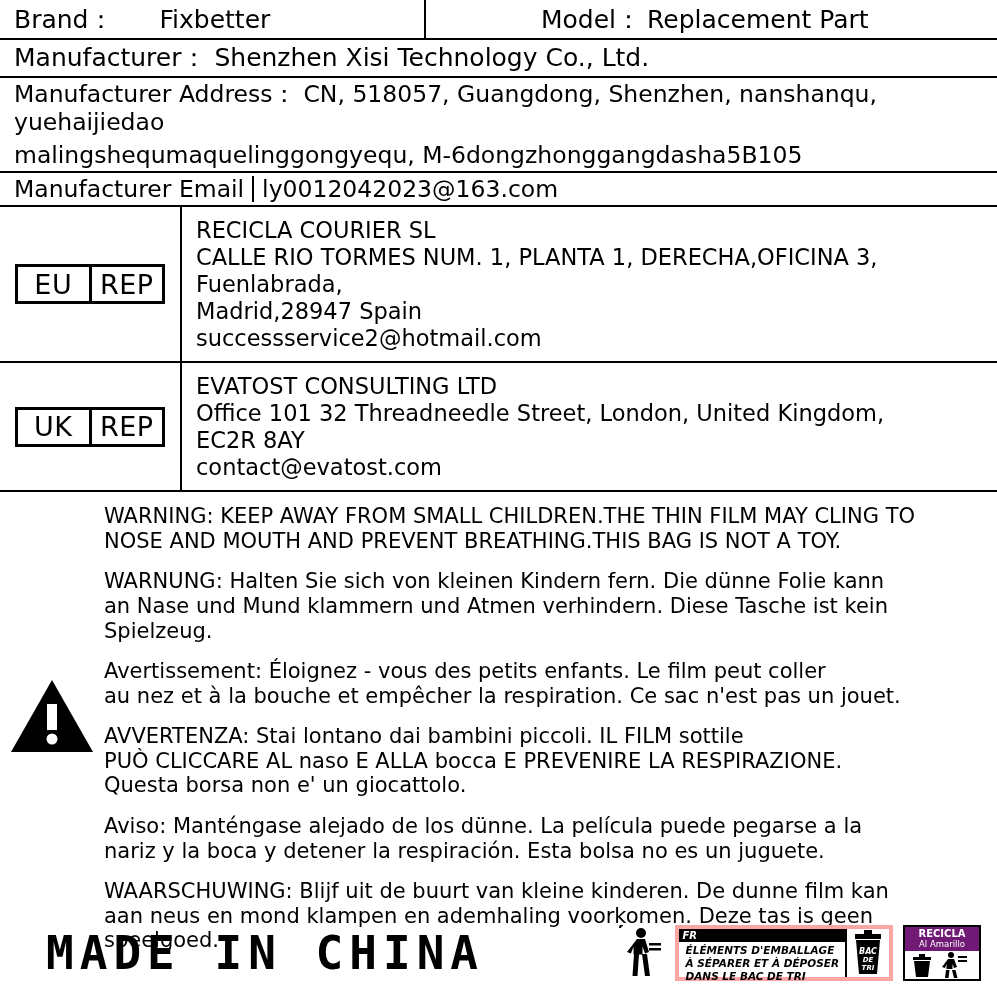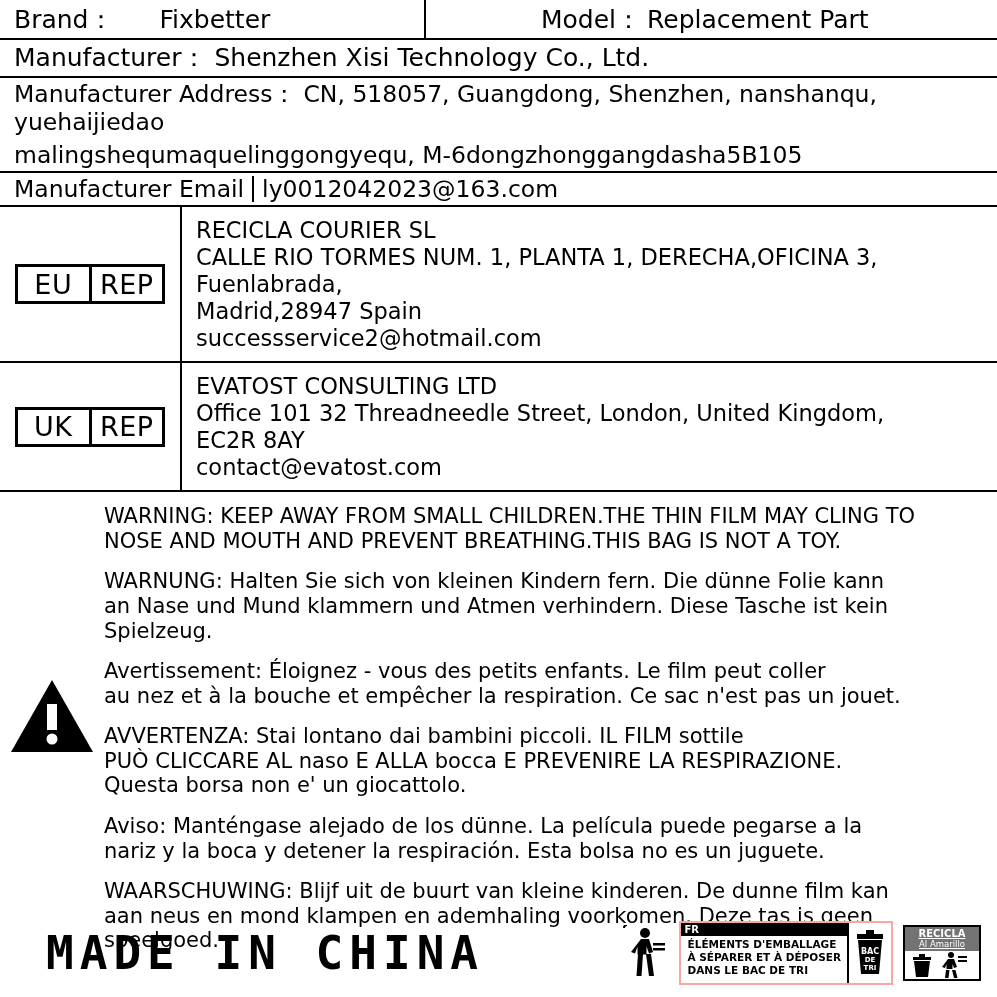--- a/index.html
+++ b/index.html
@@ -172,23 +172,24 @@
   
   .tidyman {
     width: 46px;
     height: 56px;
   }
 
   
   .triman {
     display: flex;
     align-items: stretch;
-    border: 2px solid #fca5a5;
-    height: 64px;
-    box-sizing: border-box;
+    border: 4px solid #fca5a5;
+    height: 56px;
+    box-sizing: border-box;
+    font-style: italic;
   }
   .triman-left {
     display: flex;
     flex-direction: column;
     justify-content: flex-start;
     box-sizing: border-box;
   }
   .triman-fr {
     background: #000;
     color: #fff;
@@ -217,28 +218,27 @@
   
   .recicla {
     border: 2px solid #000;
     height: 56px;
     width: 78px;
     box-sizing: border-box;
     display: flex;
     flex-direction: column;
   }
   .recicla-head {
-    background: #737373;
+    background: #701a75;
     color: #fff;
     font-size: 10px;
     font-weight: bold;
     text-align: center;
     line-height: 1.15;
     padding: 1px 0 2px 0;
-    text-decoration: underline;
   }
   .recicla-head .sub {
     font-size: 8.5px;
     font-weight: normal;
     display: block;
   }
   .recicla-body {
     flex: 1;
     display: flex;
     align-items: center;

